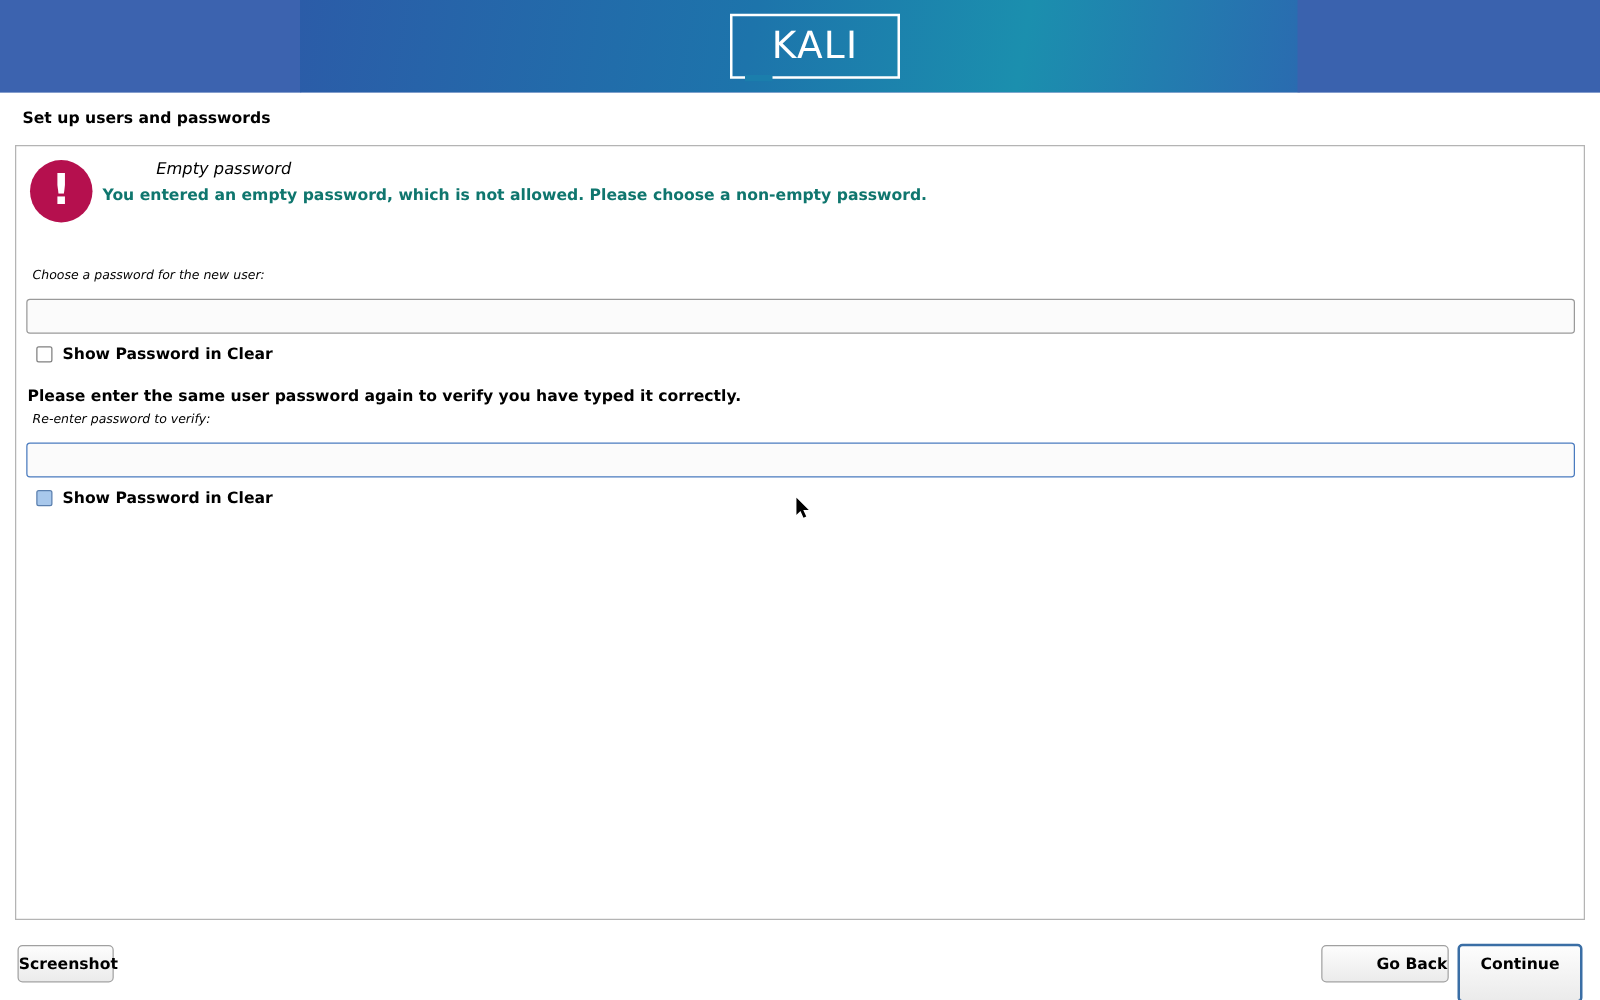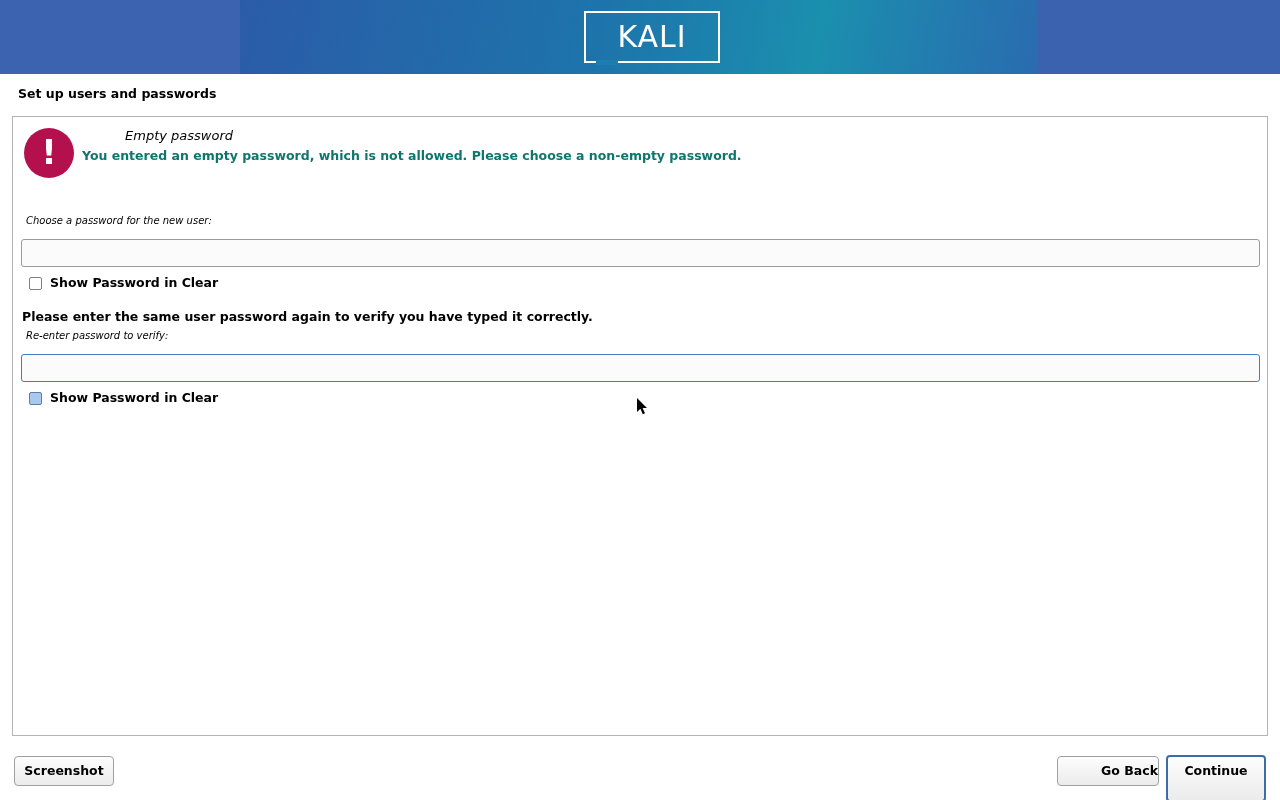--- a/index.html
+++ b/index.html
@@ -209,21 +209,21 @@
     font-size: 12.5px;
     font-weight: bold;
     color: #000000;
     text-align: center;
     line-height: 28px;
     cursor: default;
   }
   .btn-screenshot {
     left: 14px;
     top: 756px;
-    width: 100px;
+    width: 77px;
   }
   .btn-goback {
     left: 1057px;
     top: 756px;
     width: 102px;
     text-align: right;
   }
   .btn-continue {
     left: 1166px;
     top: 755px;

